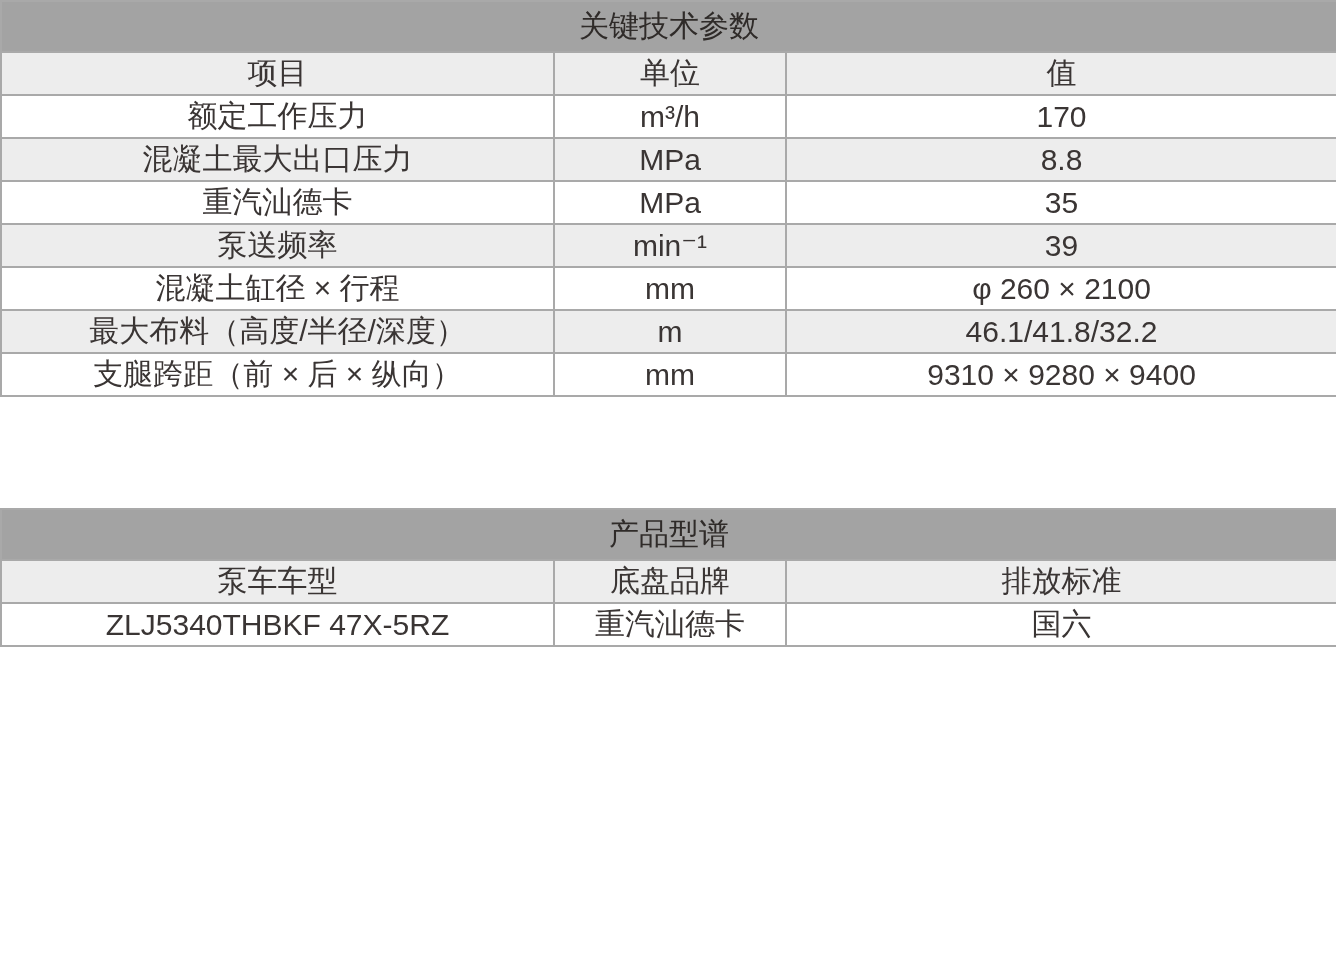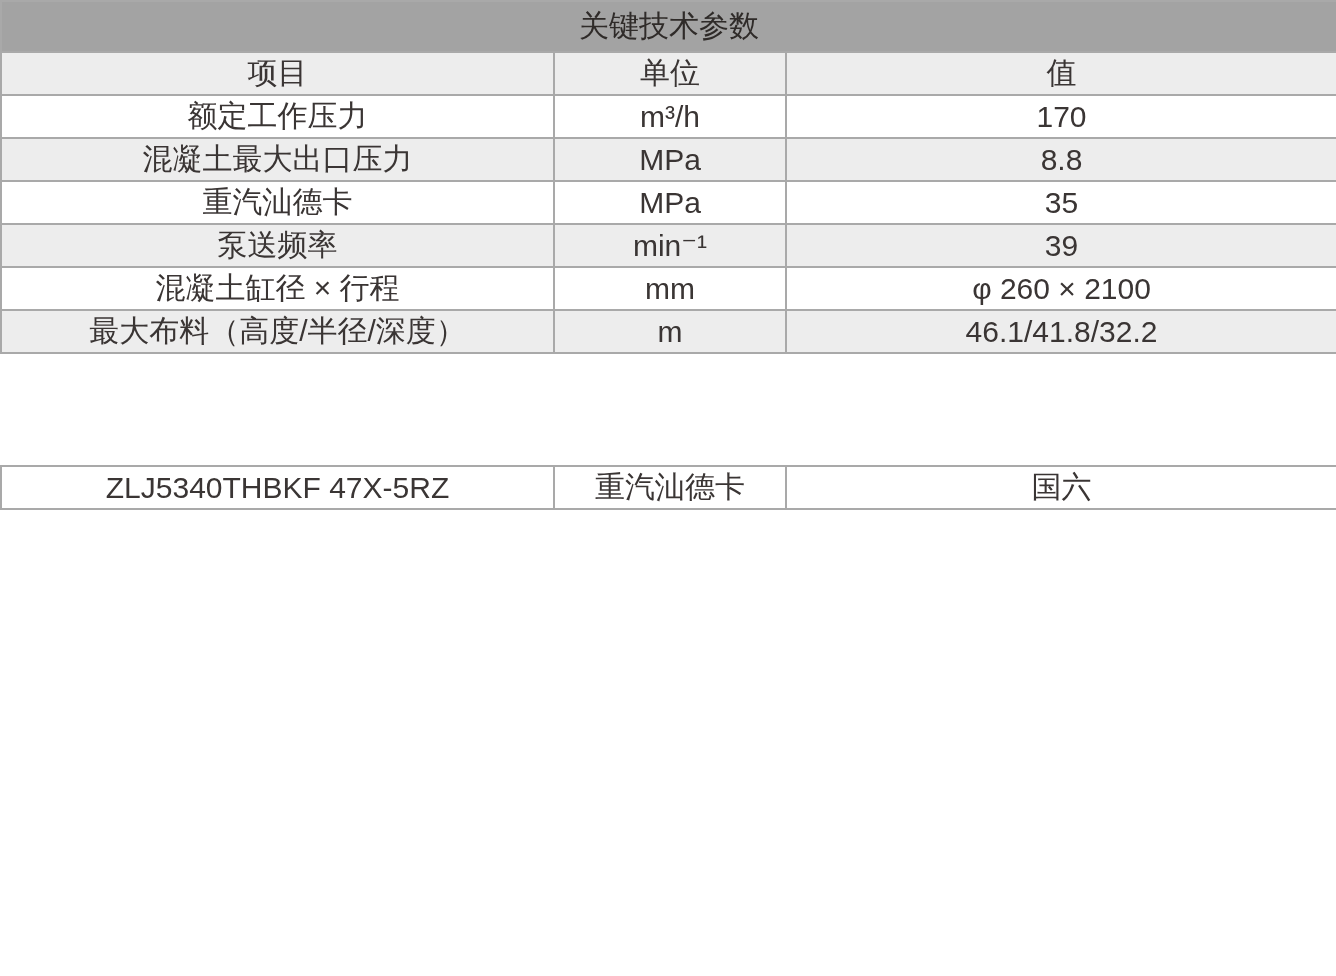--- a/index.html
+++ b/index.html
@@ -96,32 +96,45 @@
           <tr>
             <td>混凝土缸径 × 行程</td>
             <td>mm</td>
             <td>φ 260 × 2100</td>
           </tr>
           <tr>
             <td>最大布料（高度/半径/深度）</td>
             <td>m</td>
             <td>46.1/41.8/32.2</td>
           </tr>
+          <tr>
+            <td>支腿跨距（前 × 后 × 纵向）</td>
+            <td>mm</td>
+            <td>9310 × 9280 × 9400</td>
+          </tr>
         </tbody>
     </table>
   </section>
 
   <section class="model-section">
     <table class="spec">
       <colgroup>
           <col class="c1">
           <col class="c2">
           <col class="c3">
         </colgroup>
       <thead>
+        <tr class="title-row">
+          <th colspan="3">产品型谱</th>
+        </tr>
+        <tr class="cols-row">
+          <th>泵车车型</th>
+          <th>底盘品牌</th>
+          <th>排放标准</th>
+        </tr>
       </thead>
       <tbody id="model-body">
           <tr>
             <td>ZLJ5340THBKF 47X-5RZ</td>
             <td>重汽汕德卡</td>
             <td>国六</td>
           </tr>
         </tbody>
     </table>
   </section>

